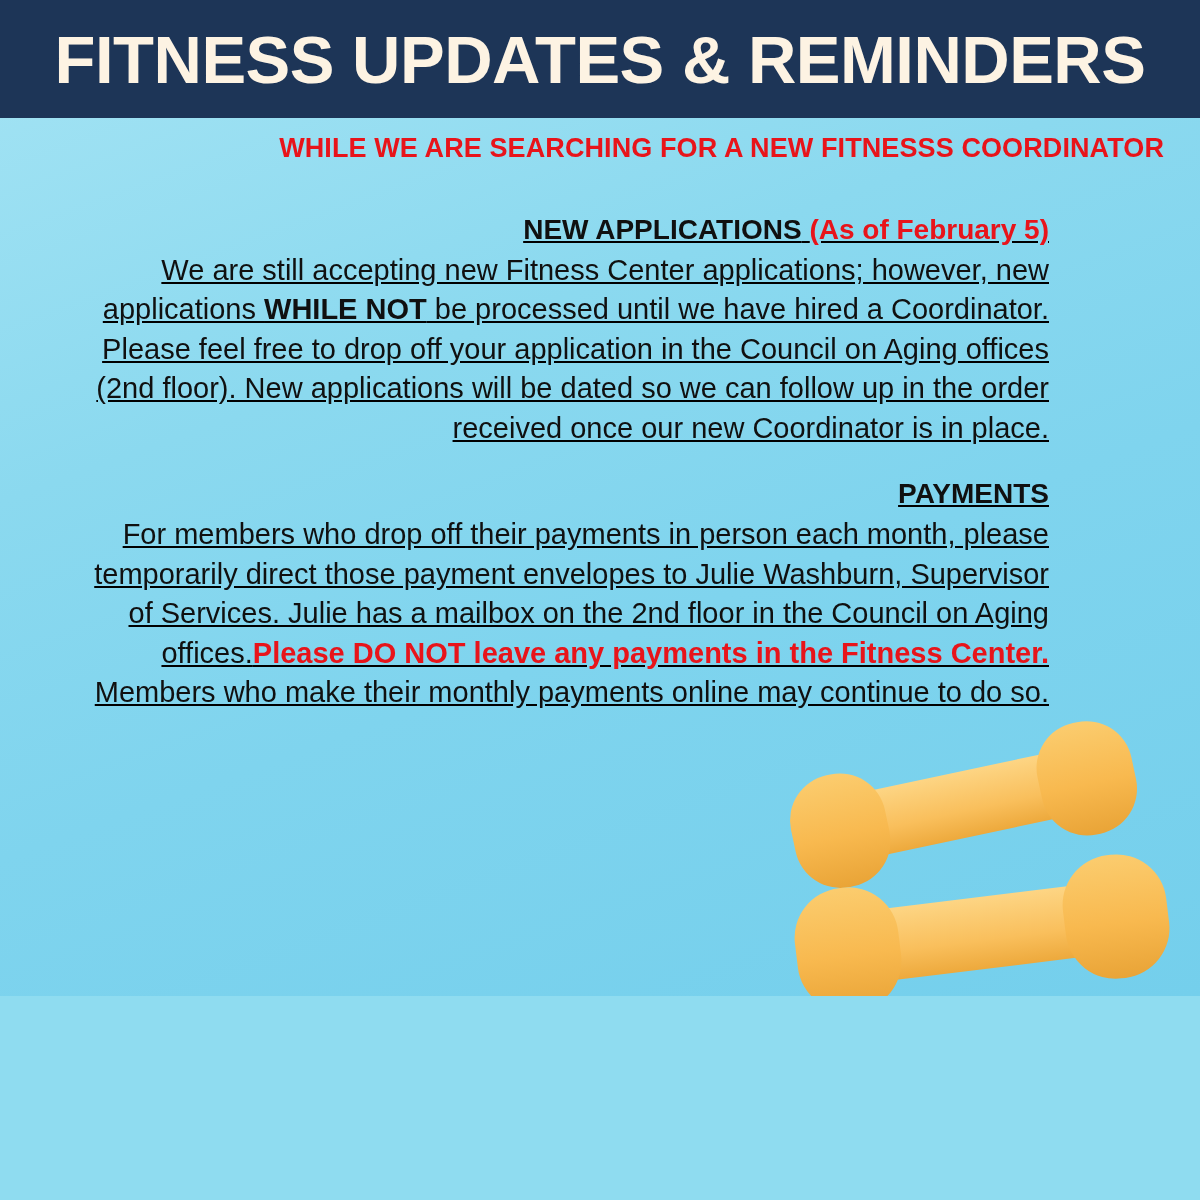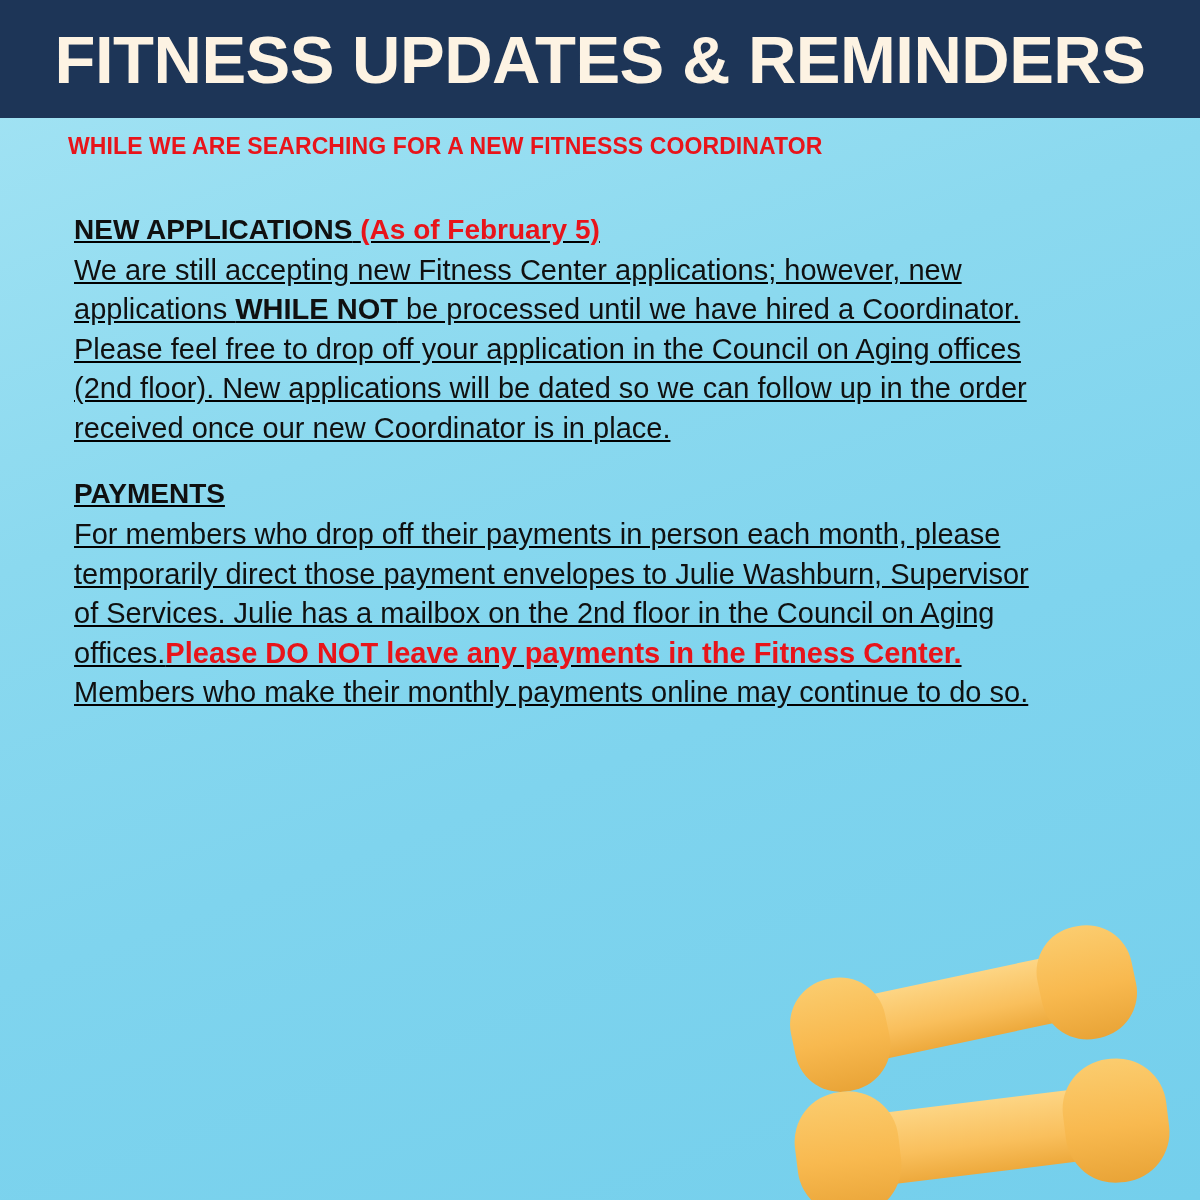--- a/index.html
+++ b/index.html
@@ -9,23 +9,24 @@
   body {
     width: 1200px;
     height: 1200px;
     font-family: "Liberation Sans", sans-serif;
     background: #8fdcf0;
     overflow: hidden;
   }
   .poster {
     position: relative;
     width: 1200px;
-    height: 1200px;
+    height: 996px;
     background: linear-gradient(160deg, #a5e4f4 0%, #8bd9ef 35%, #7fd4ee 60%, #74cfec 100%);
     overflow: hidden;
+    text-align: right;
   }
   
   .header-bar {
     position: absolute;
     top: 0;
     left: 0;
     width: 1200px;
     height: 118px;
     background: #1d3557;
     display: flex;
@@ -37,24 +38,24 @@
     font-size: 67px;
     font-weight: bold;
     letter-spacing: -0.5px;
     line-height: 1;
     white-space: nowrap;
   }
   
   .subtitle {
     position: absolute;
     top: 133px;
-    left: 68px;
+    left: 84px;
     width: 1080px;
     color: #e8141a;
-    font-size: 23px;
+    font-size: 27px;
     font-weight: bold;
     letter-spacing: 0.1px;
   }
   
   .content {
     position: absolute;
     top: 212px;
     left: 74px;
     width: 975px;
   }

